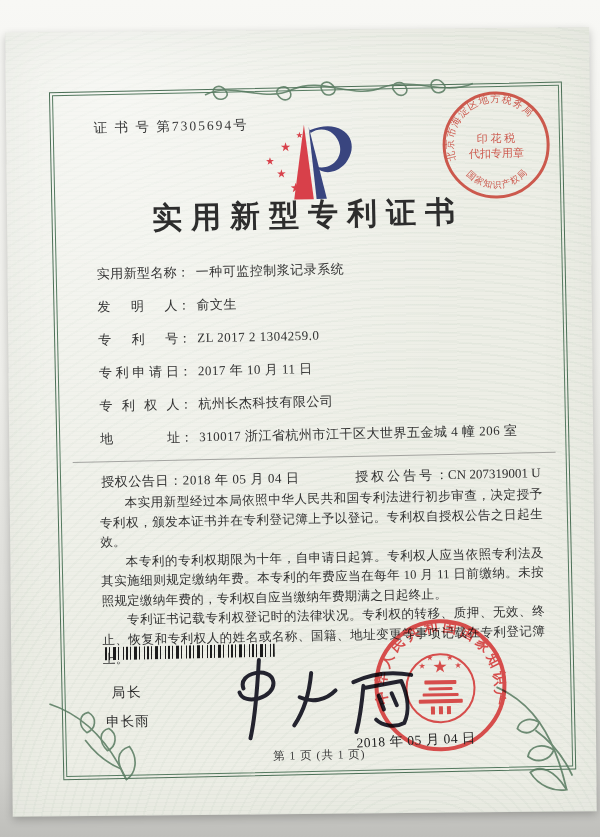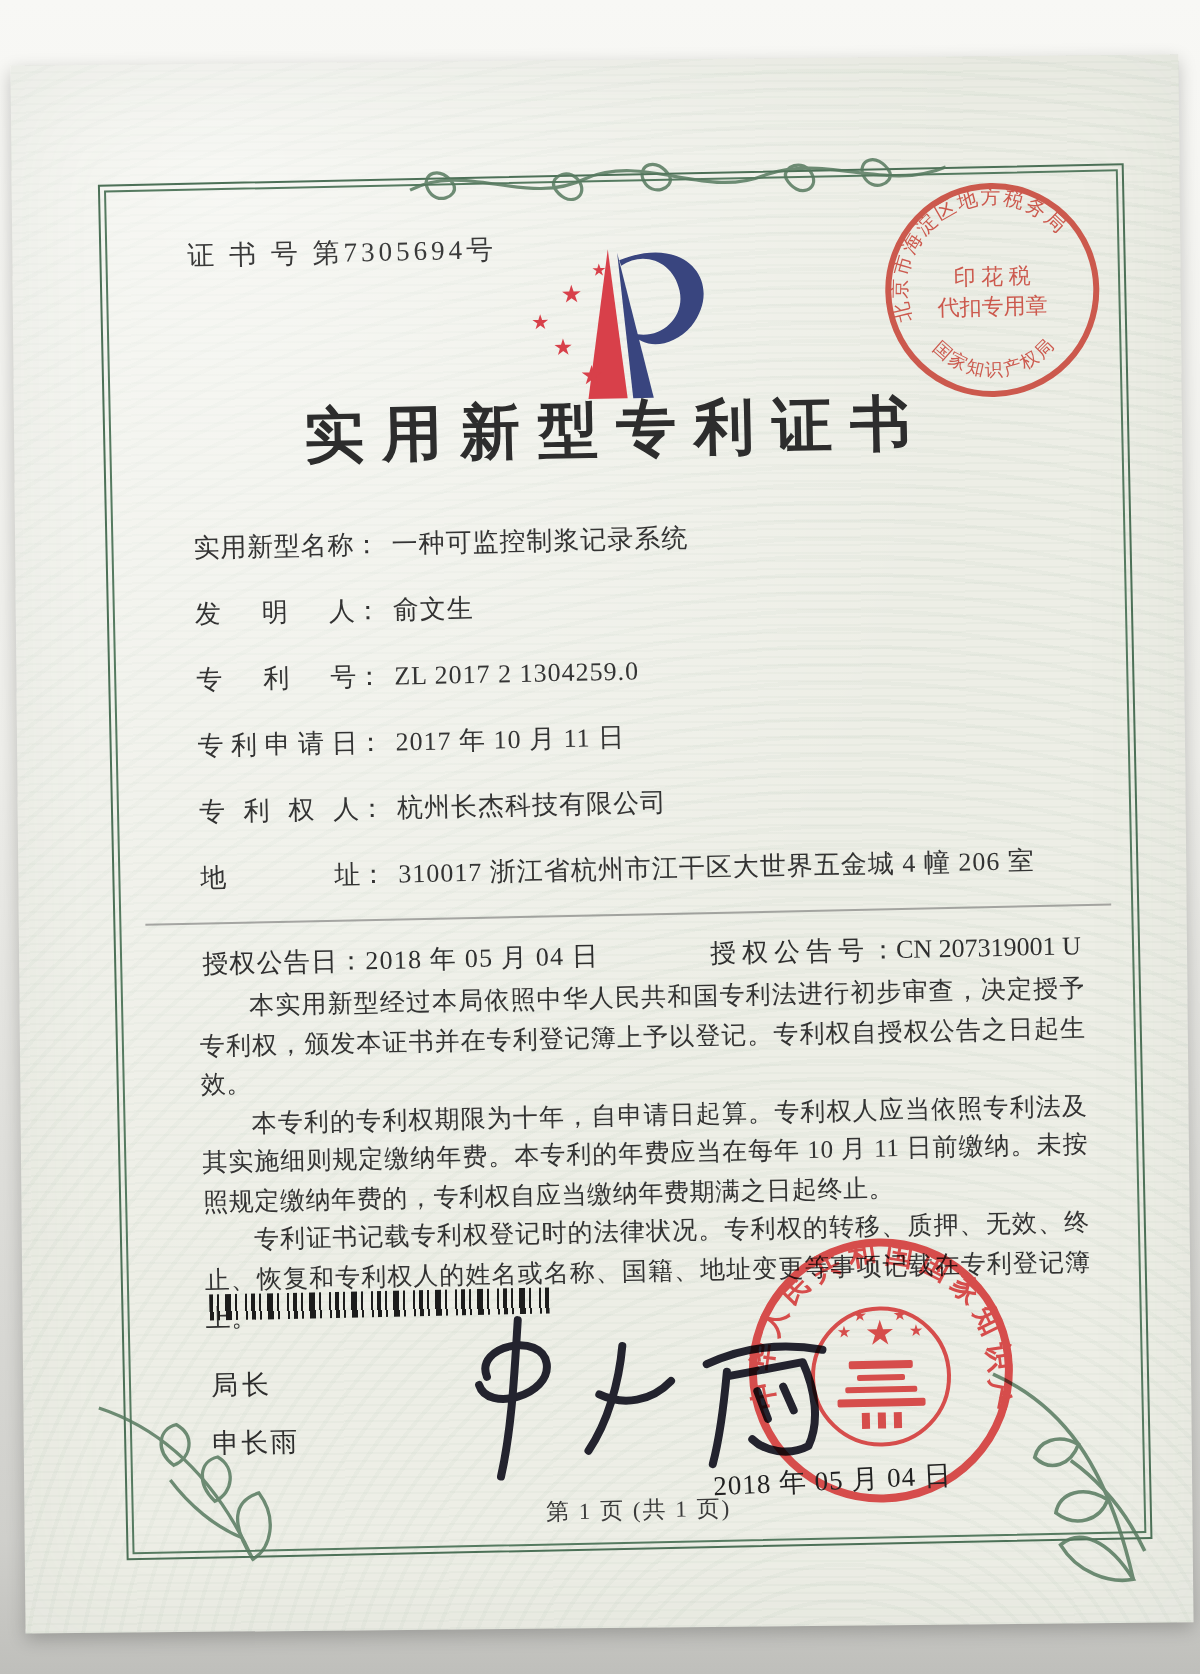--- a/index.html
+++ b/index.html
@@ -49,21 +49,21 @@
     color:#333;text-align:justify;letter-spacing:.3px;}
   .paras p{margin:0;text-indent:2em;}
   .barcode{position:absolute;left:40px;top:552px;width:170px;height:13px;
     background:repeating-linear-gradient(90deg,
       #1c1c1c 0 2px, transparent 2px 4px,
       #1c1c1c 4px 5px, transparent 5px 8px,
       #1c1c1c 8px 11px, transparent 11px 13px,
       #1c1c1c 13px 14px, transparent 14px 18px,
       #1c1c1c 18px 19px, transparent 19px 21px);}
   .signer{position:absolute;left:40px;top:588px;font-size:13.5px;color:#2e2e2e;line-height:20px;}
-  .signer .s1{margin-bottom:9px;letter-spacing:2px;}
+  .signer .s1{margin-bottom:9px;letter-spacing:2px;text-align:center;}
   .signer .s2{letter-spacing:1px;}
   .signature{position:absolute;left:148px;top:562px;width:212px;height:88px;}
   .seal{position:absolute;left:306px;top:528px;width:138px;height:138px;mix-blend-mode:multiply;opacity:.93;}
   .seal-date{position:absolute;left:290px;top:643px;font-size:13.5px;color:#222;letter-spacing:.5px;transform:rotate(-1.5deg);}
   .footer{position:absolute;left:0;right:0;top:657px;text-align:center;font-size:11.5px;color:#3b3b3b;letter-spacing:1px;}
 </style>
 </head>
 <body>
 
 <div class="photo">

